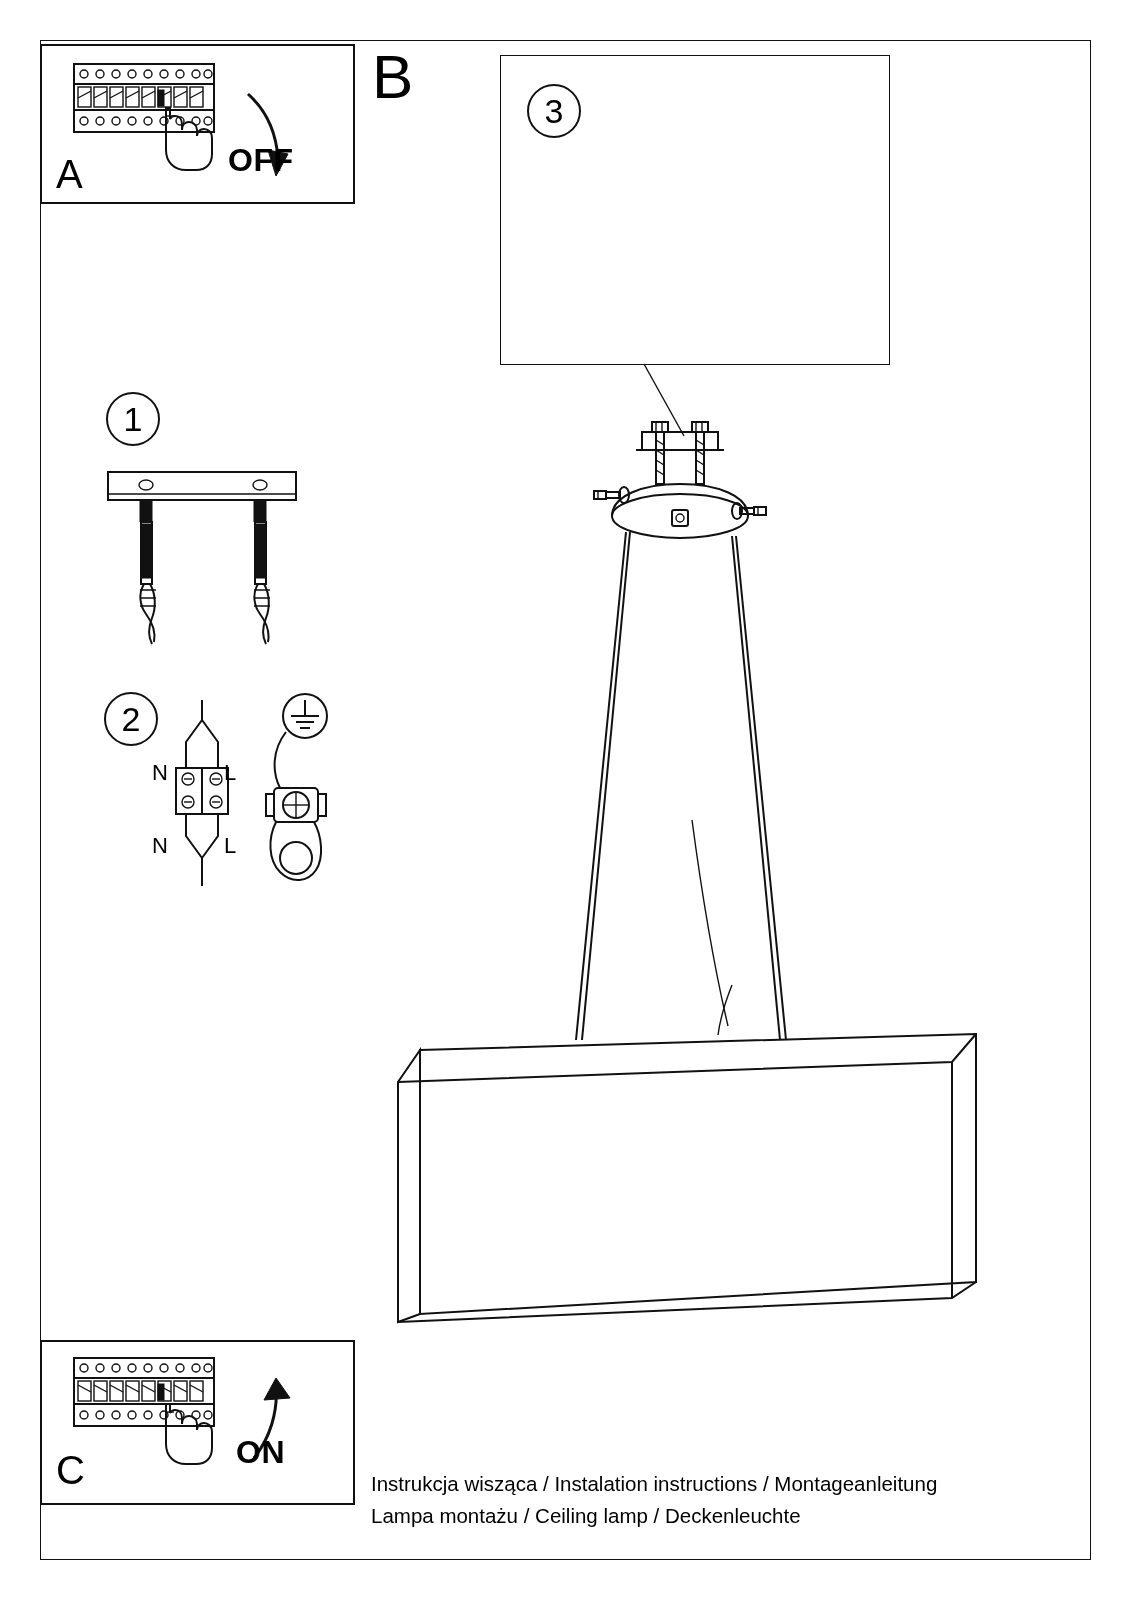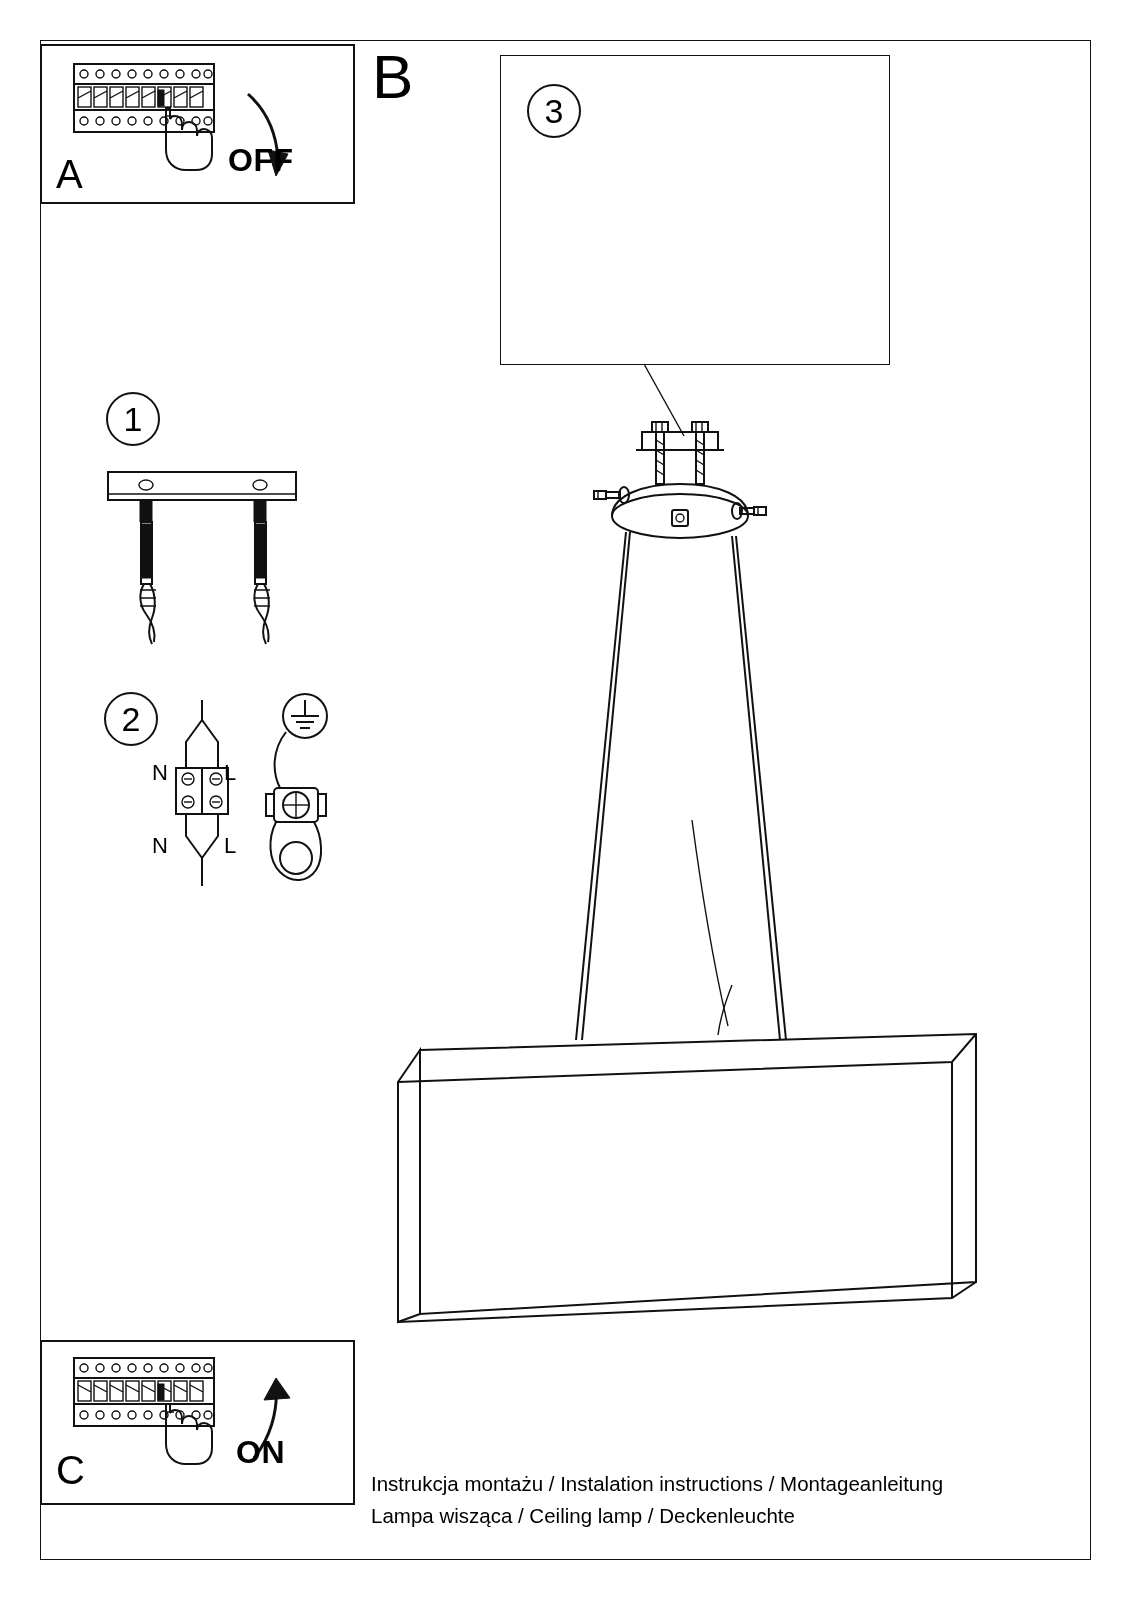--- a/index.html
+++ b/index.html
@@ -431,16 +431,16 @@
       <g>
         <path class="s3" d="M212 116 C228 96 236 70 234 44"></path>
         <polygon class="fillb" points="222,58 234,36 248,56"></polygon>
       </g>
     </svg>
     <div class="lbl" style="left:14px; top:108px;">C</div>
     <div class="word" style="left:194px; top:92px;">ON</div>
   </div>
 
   <div class="captions">
-    <div>Instrukcja montażu / Instalation instructions / Montageanleitung</div>
-    <div>Lampa wisząca / Ceiling lamp / Deckenleuchte</div>
+    <div>Instrukcja wisząca / Instalation instructions / Montageanleitung</div>
+    <div>Lampa montażu / Ceiling lamp / Deckenleuchte</div>
   </div>
 </div>
 
 </body></html>

